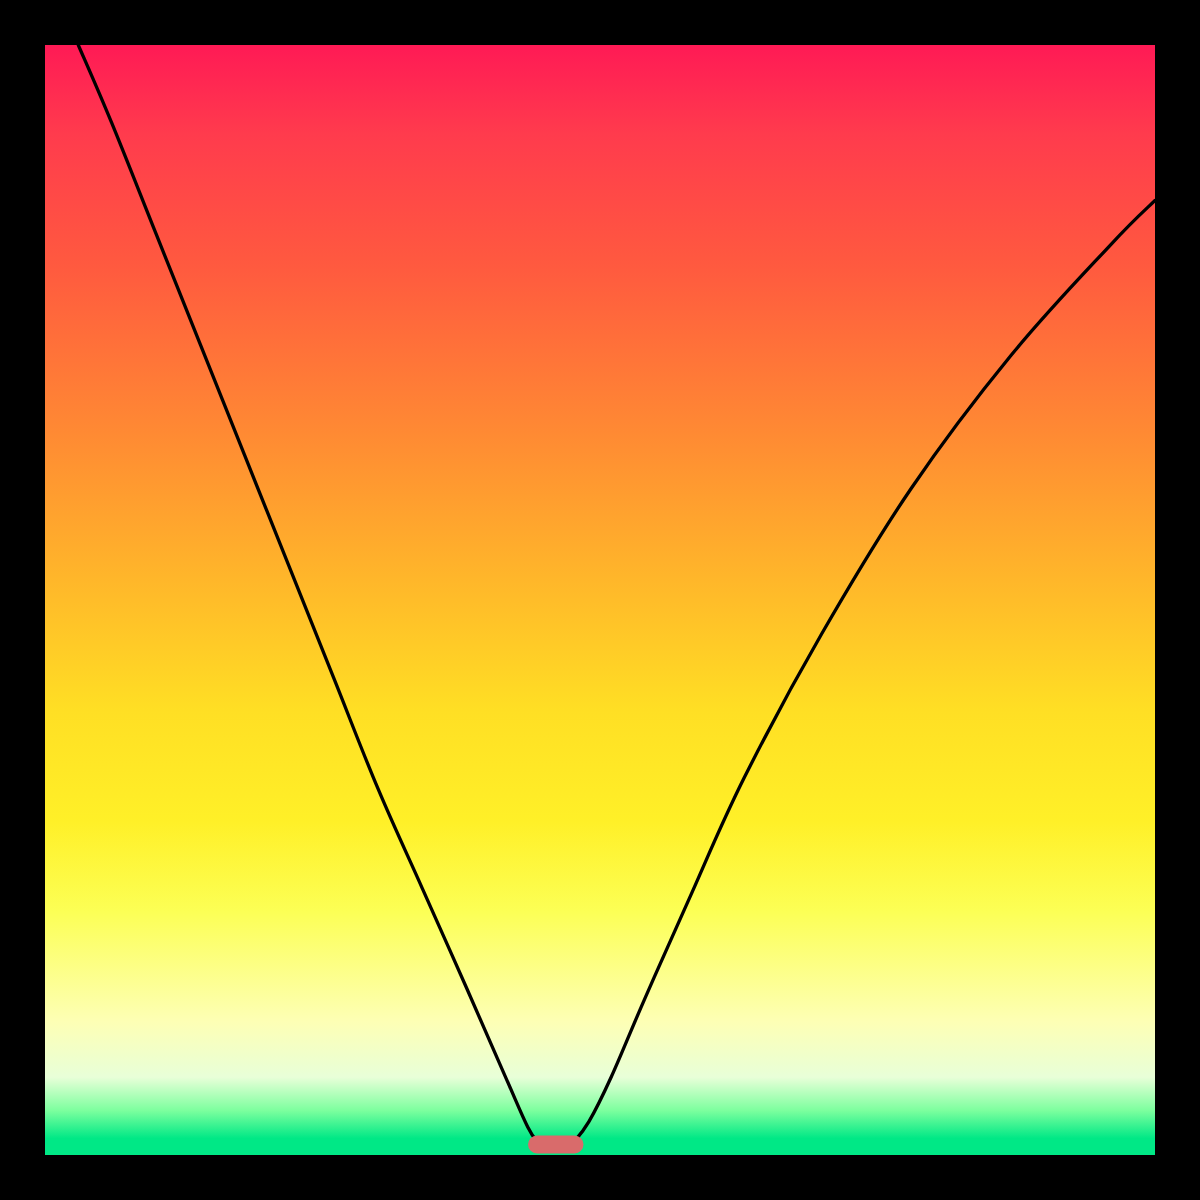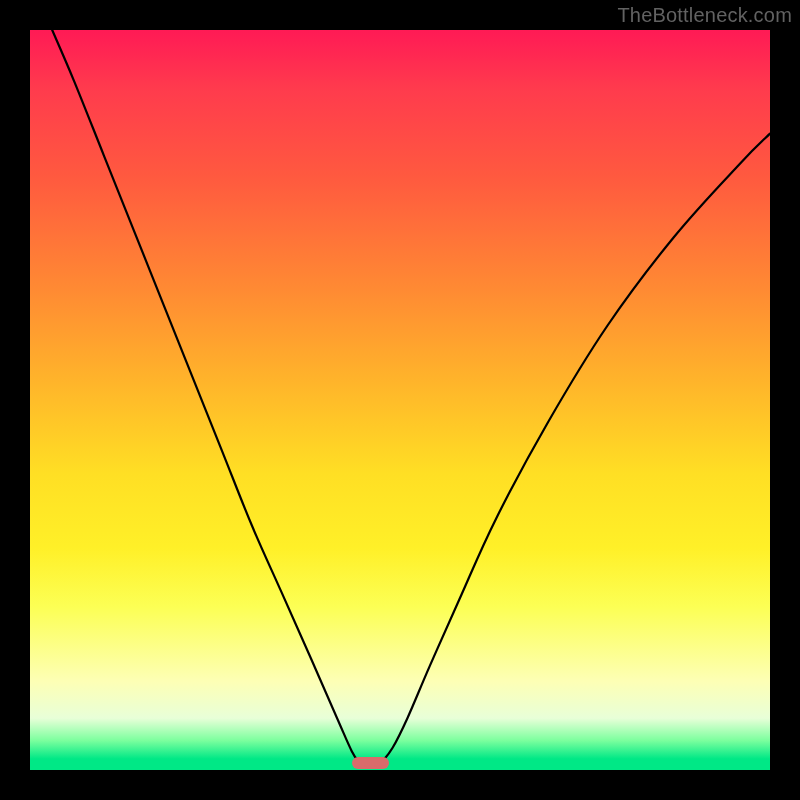--- a/index.html
+++ b/index.html
@@ -63,21 +63,20 @@
     font-size: 20px;
     font-weight: 500;
     letter-spacing: 0.2px;
   }
 </style>
 </head>
 <body>
 
 <div class="frame">
 
-  <div class="attribution">TheBottleneck.com</div>
 
   <div class="plot">
 
     <svg class="curve" viewBox="0 0 740 740" preserveAspectRatio="none">
       <path fill="none" stroke="#000" stroke-width="2.2" stroke-linecap="round" d="M 22.20 0.00 C 26.20 9.32, 35.08 29.16, 44.40 51.80 C 53.72 74.44, 63.34 99.16, 74.00 125.80 C 84.66 152.44, 92.94 173.16, 103.60 199.80 C 114.26 226.44, 122.54 247.16, 133.20 273.80 C 143.86 300.44, 152.14 321.16, 162.80 347.80 C 173.46 374.44, 181.74 395.16, 192.40 421.80 C 203.06 448.44, 211.34 470.49, 222.00 495.80 C 232.66 521.11, 240.94 538.42, 251.60 562.40 C 262.26 586.38, 271.21 606.36, 281.20 629.00 C 291.19 651.64, 299.77 671.55, 307.10 688.20 C 314.43 704.85, 317.90 713.51, 321.90 721.50 C 325.90 729.49, 327.97 730.60, 329.30 732.60"></path>
       <path fill="none" stroke="#000" stroke-width="2.2" stroke-linecap="round" d="M 351.50 732.60 C 353.50 729.94, 357.94 725.79, 362.60 717.80 C 367.26 709.81, 370.74 702.85, 377.40 688.20 C 384.06 673.55, 390.28 657.71, 399.60 636.40 C 408.92 615.09, 417.21 596.44, 429.20 569.80 C 441.19 543.16, 450.22 520.37, 466.20 488.40 C 482.18 456.43, 498.02 426.83, 518.00 392.20 C 537.98 357.57, 554.56 329.30, 577.20 296.00 C 599.84 262.70, 619.82 236.50, 643.80 207.20 C 667.78 177.90, 693.08 151.85, 710.40 133.20 C 727.72 114.55, 734.67 108.93, 740.00 103.60"></path>
     </svg>
 
     <div class="marker" style="left: 321.9px; top: 727.2px; width: 37px; height: 11.8px;"></div>
 

